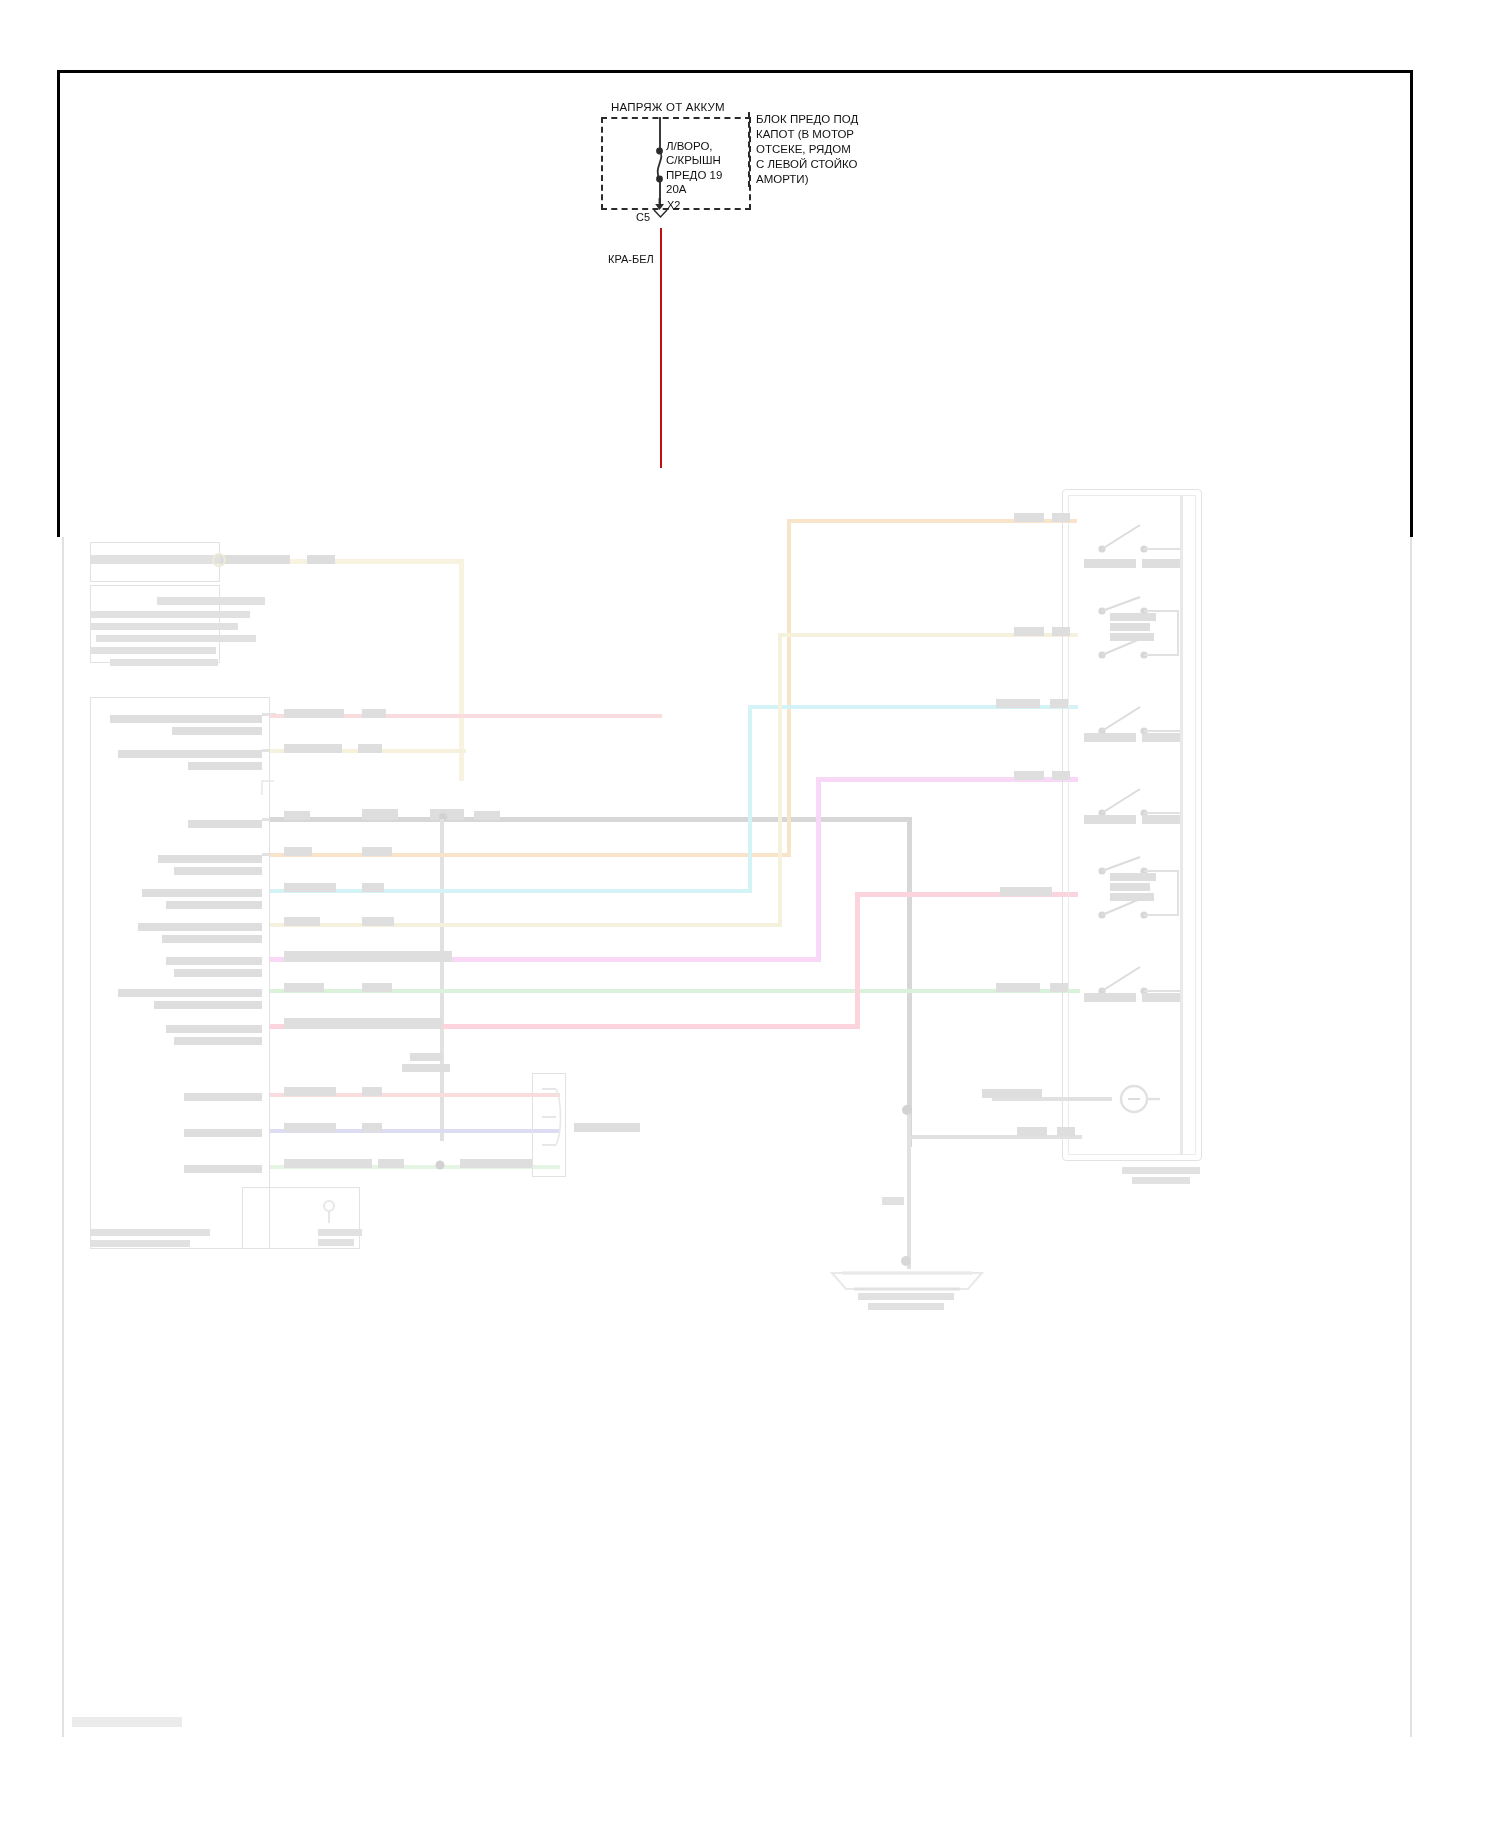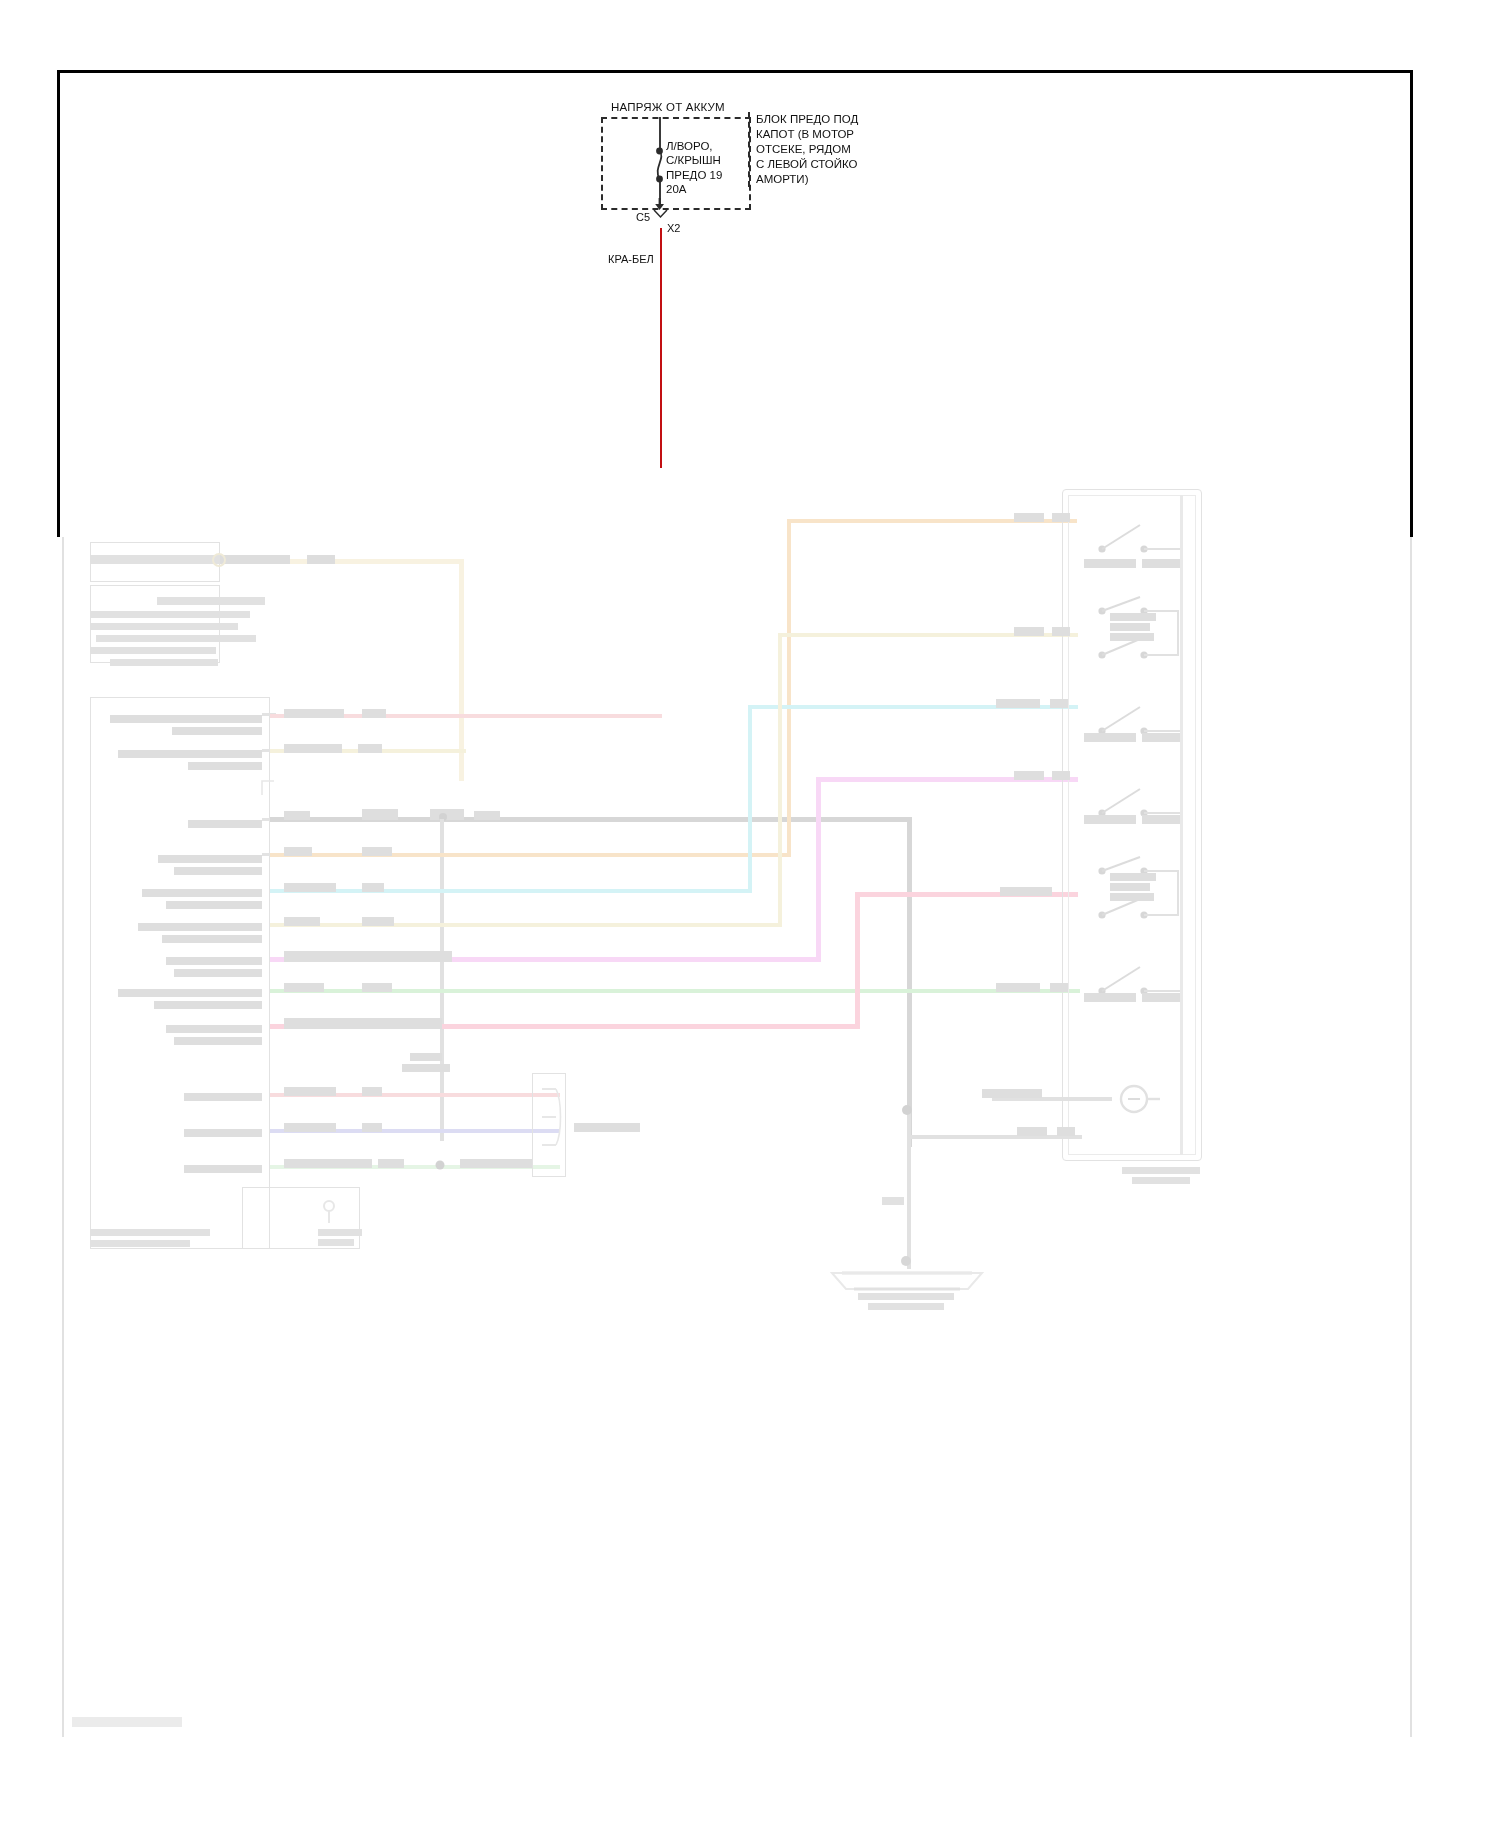--- a/index.html
+++ b/index.html
@@ -74,21 +74,21 @@
 КАПОТ (В МОТОР
 ОТСЕКЕ, РЯДОМ
 С ЛЕВОЙ СТОЙКО
 АМОРТИ)</div>
 
     <svg style="position:absolute;left:653px;top:208px;" width="16" height="16">
       <path d="M1 2 L7.5 9 L14 2" stroke="#2b2b2b" stroke-width="1.5" fill="none"></path>
       <path d="M1 16 L7.5 9 L14 16" stroke="#c20f12" stroke-width="1.2" fill="none" opacity="0"></path>
     </svg>
     <div class="cx-lab" style="left:636px;top:211px;">C5</div>
-    <div class="cx-lab" style="left:667px;top:222px;">X2</div>
+    <div class="cx-lab" style="left:667px;top:199px;">X2</div>
 
     <div class="redwire"></div>
     <div class="redwire-lab">КРА-БЕЛ</div>
   </div>
 
   <div class="lower">
 
     <div class="lower-frame-l"></div>
     <div class="lower-frame-r"></div>
     <div class="lower-foot"></div>

